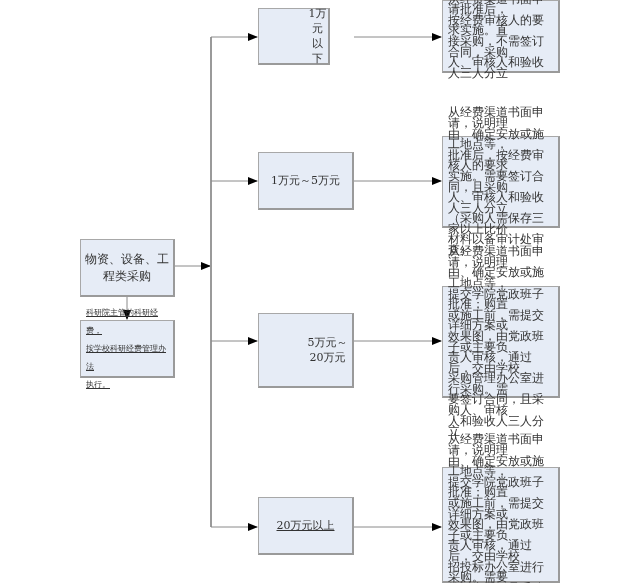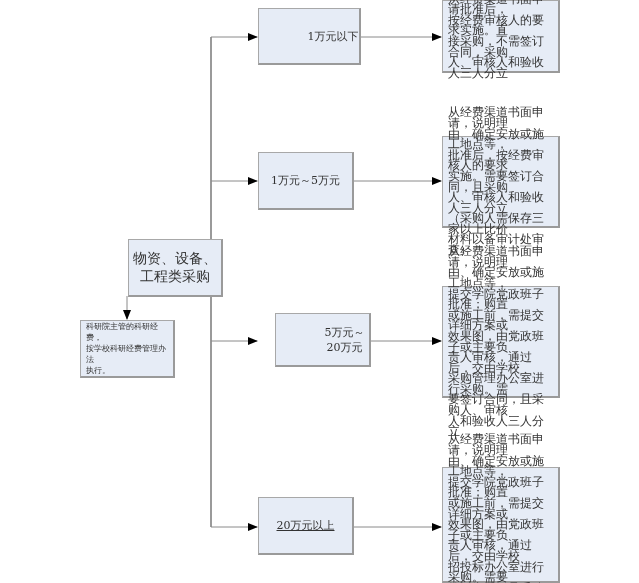--- a/index.html
+++ b/index.html
@@ -3,21 +3,21 @@
   <meta charset="utf-8">
   <style>
     html, body { margin: 0; padding: 0; background: #ffffff; }
     #stage { position: relative; width: 639px; height: 583px; overflow: hidden; background: #ffffff;
       font-family: "DejaVu Serif", "Liberation Serif", serif; color: #333333; }
     svg.lines { position: absolute; left: 0; top: 0; width: 639px; height: 583px; }
     .box { position: absolute; box-sizing: border-box; background: #e6ecf6;
       border: 1px solid #a8a8a8; border-right: 2px solid #9a9a9a; border-bottom: 2px solid #9a9a9a;
       display: flex; align-items: center; }
     .box.center { justify-content: center; text-align: center; font-size: 11px; }
-    .box.left { padding: 0 5px; font-size: 8px; line-height: 11px; }
+    .box.left { padding: 0 5px; font-size: 8px; line-height: 18px; text-decoration: underline; }
     .box.desc { padding: 0 5px; font-size: 12px; line-height: 10.6px; align-items: center; }
     .box span { display: block; white-space: pre-line; }
   </style>
 </head>
 <body>
 
 <div id="stage">
   <svg class="lines" xmlns="http://www.w3.org/2000/svg">
     <defs>
       <marker id="arrow" markerWidth="10" markerHeight="8" refX="9" refY="4" orient="auto" markerUnits="userSpaceOnUse">
@@ -35,37 +35,37 @@
     <line x1="211" y1="527" x2="257" y2="527" stroke="#8a8a8a" stroke-width="1" marker-end="url(#arrow)"></line>
 
     <line x1="354" y1="37" x2="441" y2="37" stroke="#8a8a8a" stroke-width="1" marker-end="url(#arrow)"></line>
     <line x1="354" y1="181" x2="441" y2="181" stroke="#8a8a8a" stroke-width="1" marker-end="url(#arrow)"></line>
     <line x1="354" y1="341" x2="441" y2="341" stroke="#8a8a8a" stroke-width="1" marker-end="url(#arrow)"></line>
     <line x1="354" y1="527" x2="441" y2="527" stroke="#8a8a8a" stroke-width="1" marker-end="url(#arrow)"></line>
 
     <line x1="127" y1="296" x2="127" y2="319" stroke="#8a8a8a" stroke-width="1" marker-end="url(#arrow)"></line>
   </svg>
 
-  <div class="box center" style="left:80px;top:239px;width:95px;height:58px;font-size:14px;margin-left:48px;">
+  <div class="box center" style="left:80px;top:239px;width:95px;height:58px;font-size:12px;">
     <span>物资、设备、工程类采购</span>
   </div>
 
   <div class="box left" style="left:80px;top:320px;width:95px;height:58px;">
     <span>科研院主管的科研经费，
 按学校科研经费管理办法
 执行。</span>
   </div>
 
-  <div class="box center" style="left:258px;top:8px;width:103px;height:57px;padding-left:48px;">
+  <div class="box center" style="left:258px;top:8px;width:72px;height:57px;padding-left:48px;">
     <span>1万元以下</span>
   </div>
   <div class="box center" style="left:258px;top:152px;width:96px;height:58px;">
     <span>1万元～5万元</span>
   </div>
-  <div class="box center" style="left:275px;top:313px;width:96px;height:54px;padding-left:44px;">
+  <div class="box center" style="left:258px;top:313px;width:96px;height:75px;padding-left:44px;">
     <span>5万元～20万元</span>
   </div>
   <div class="box center" style="left:258px;top:497px;width:96px;height:58px;text-decoration:underline;">
     <span>20万元以上</span>
   </div>
 
   <div class="box desc" style="left:442px;top:0px;width:118px;height:73px;">
     <span>从经费渠道书面申请批准后，
 按经费审核人的要求实施。直
 接采购，不需签订合同，采购

